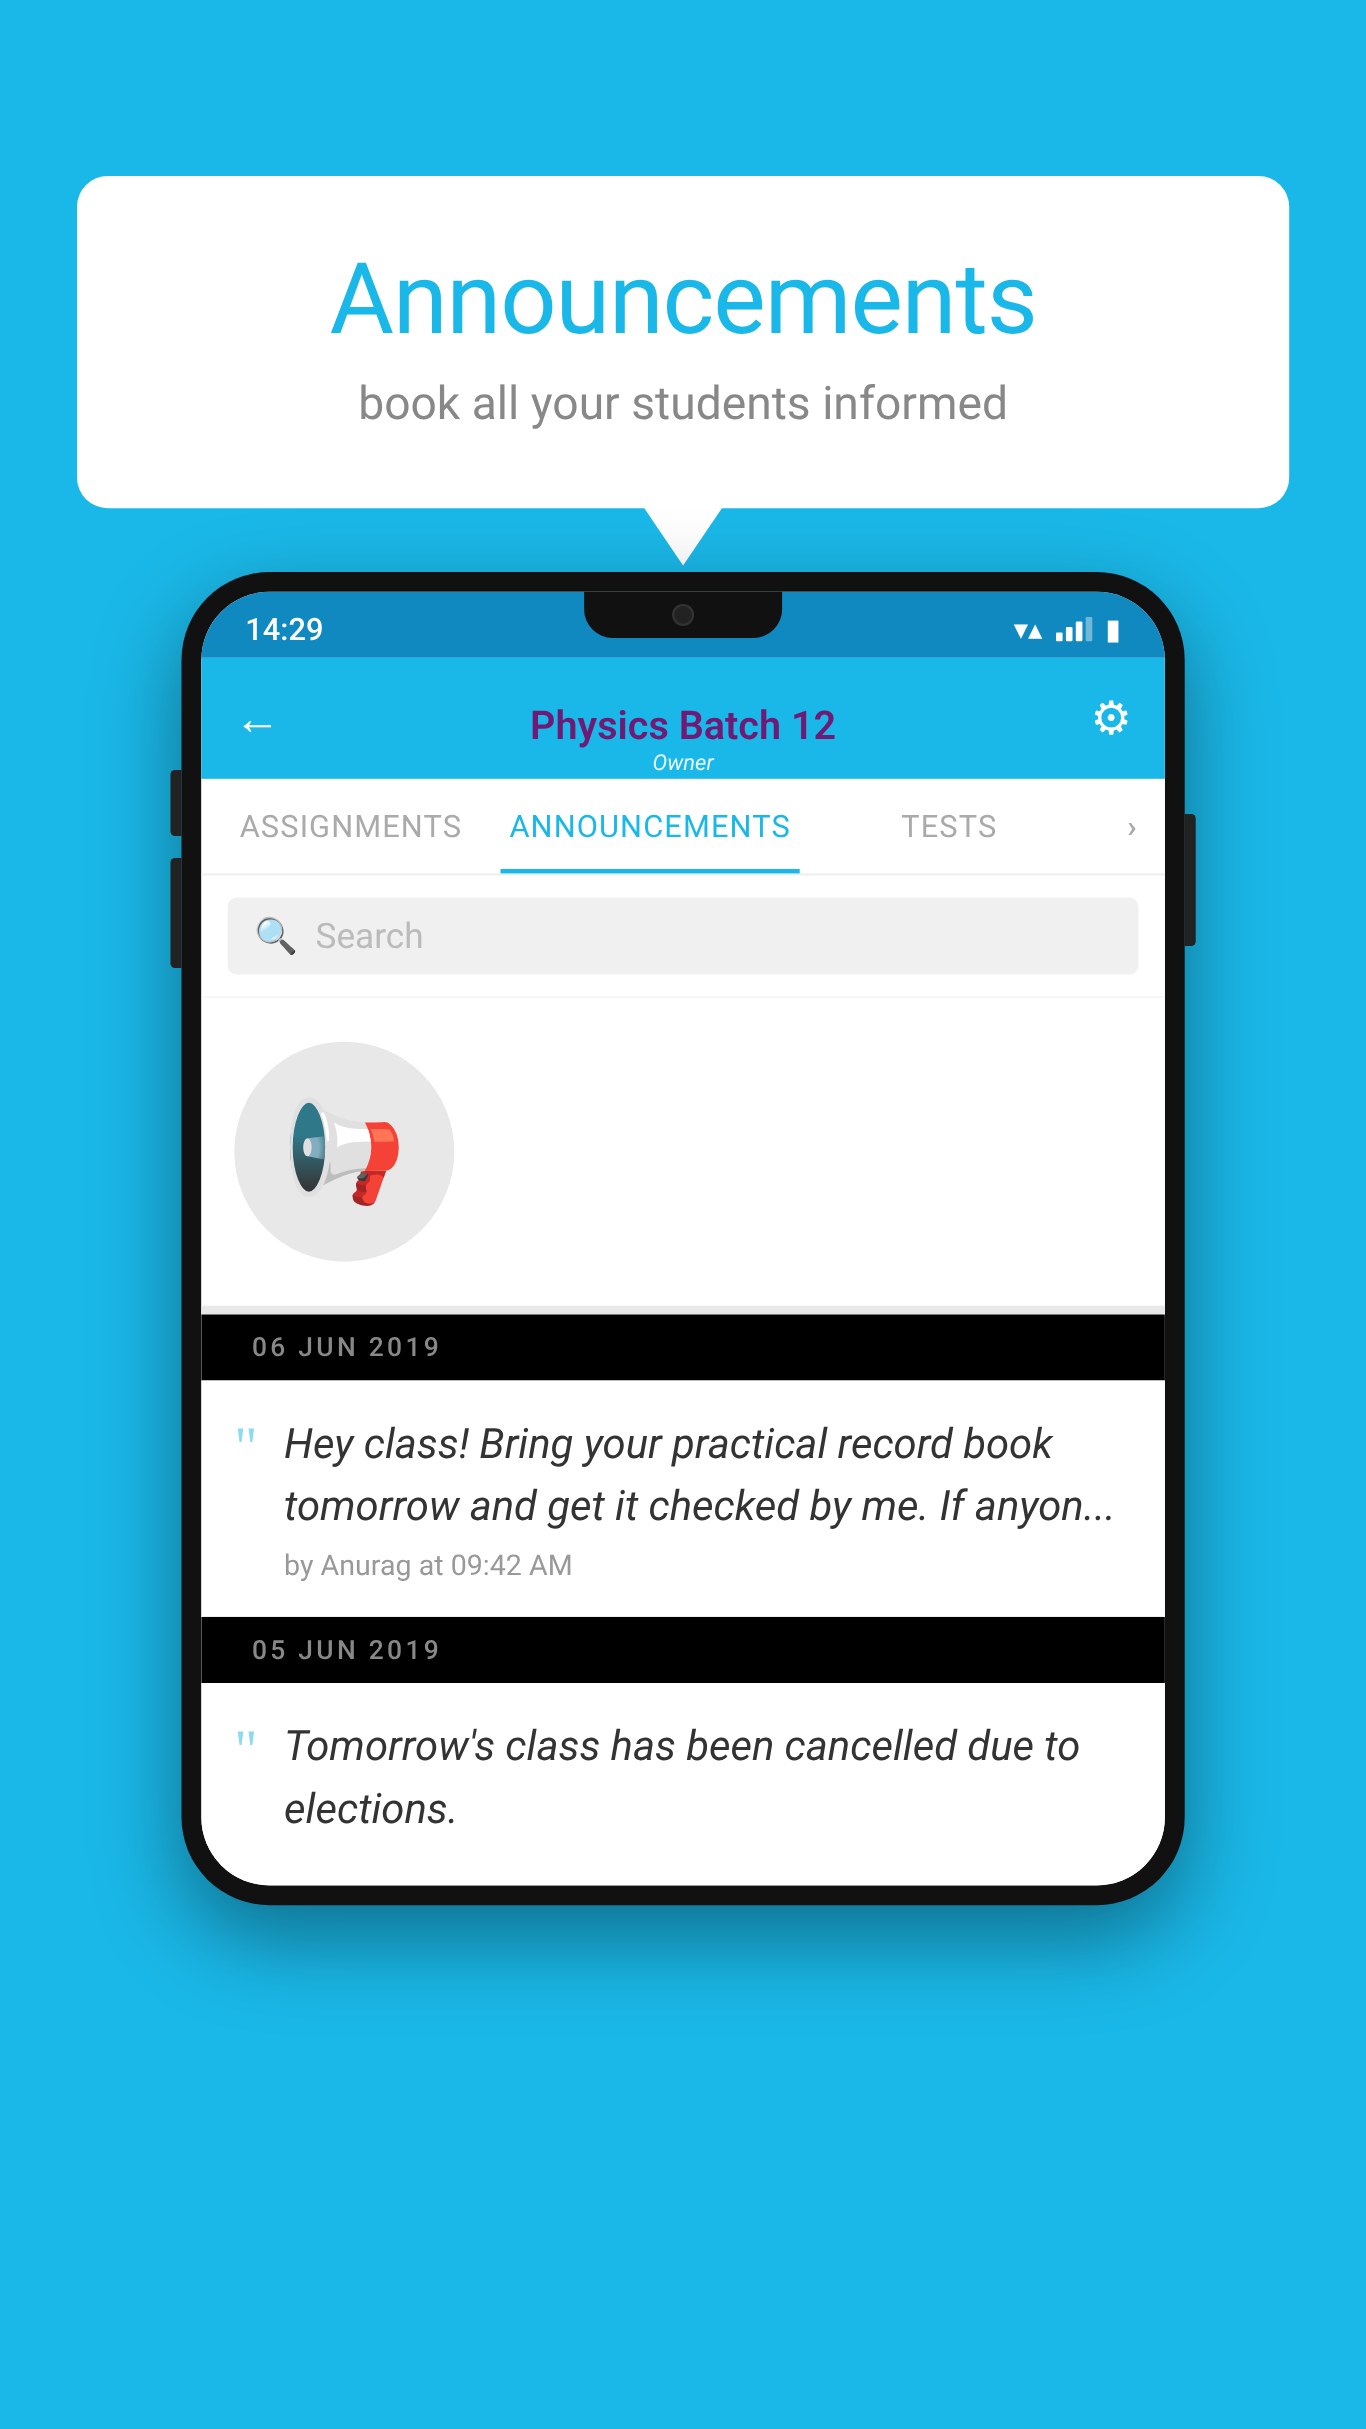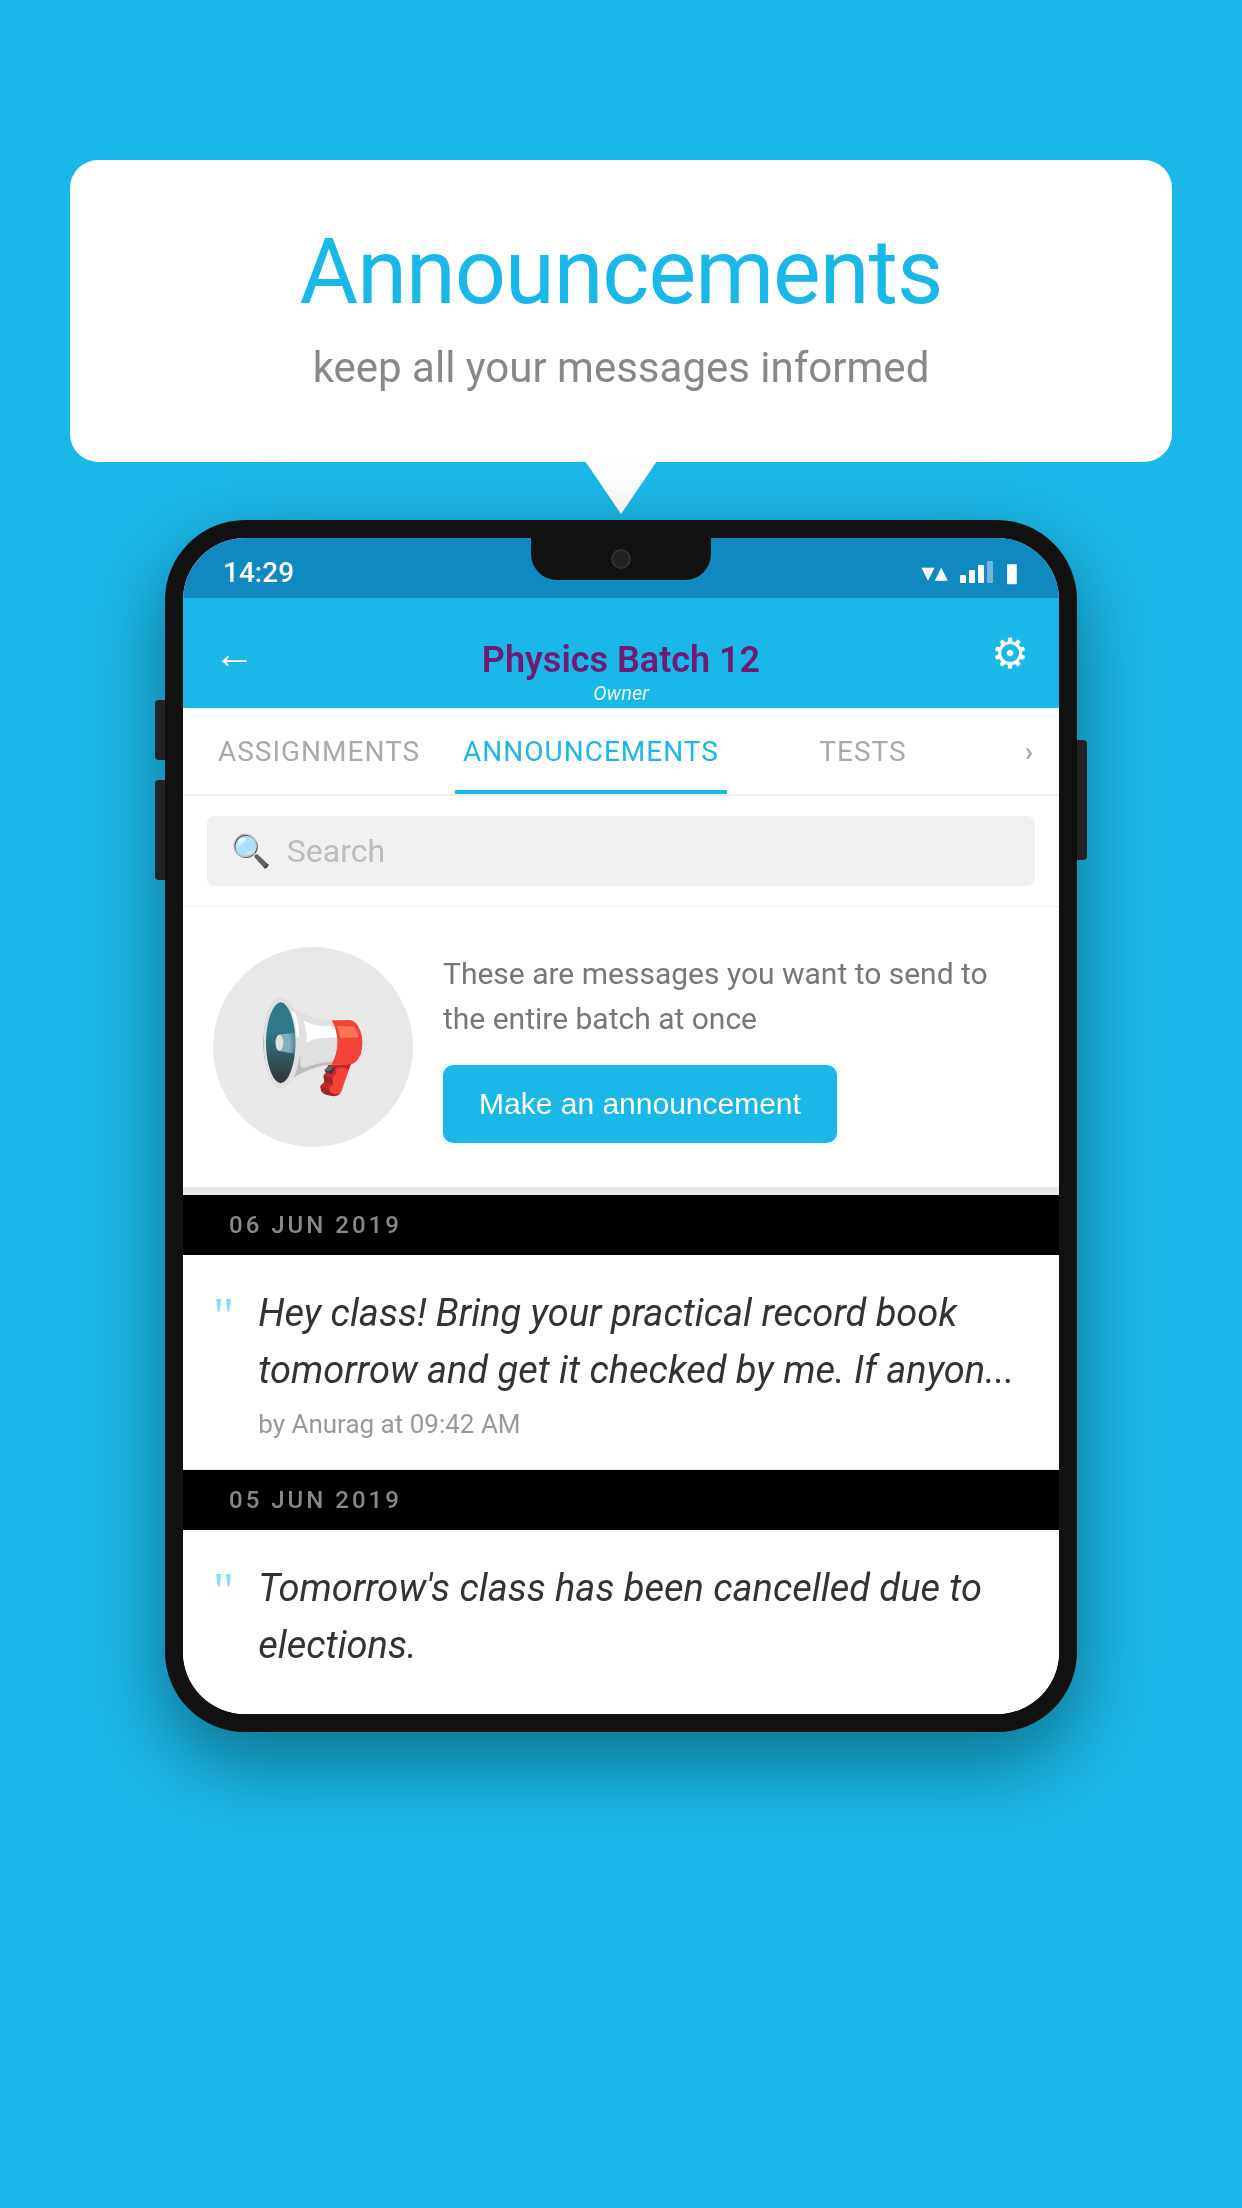--- a/index.html
+++ b/index.html
@@ -406,21 +406,21 @@
       align-items: flex-start;
       gap: 24px;
     }
   </style>
 </head>
 <body>
 
 <div class="speech-bubble-container">
   <div class="speech-bubble">
     <div class="speech-bubble-title">Announcements</div>
-    <div class="speech-bubble-subtitle">keep all your messages informed</div>
+    <div class="speech-bubble-subtitle">book all your students informed</div>
   </div>
 </div>
 
 <div class="phone-wrapper">
   <div class="phone-frame">
 
     <div class="side-btn-left"></div>
     <div class="side-btn-left2"></div>
     <div class="side-btn-right"></div>
 
@@ -464,24 +464,20 @@
         <div class="search-box">
           <span class="search-icon-svg">🔍</span>
           <span class="search-placeholder">Search</span>
         </div>
       </div>
 
       <div class="promo-section">
         <div class="promo-icon-circle">
           <span class="megaphone-icon">📢</span>
         </div>
-        <div class="promo-content">
-          <div class="promo-text">These are messages you want to send to the entire batch at once</div>
-          <button class="make-announcement-btn">Make an announcement</button>
-        </div>
       </div>
 
       <div class="date-separator">06  JUN  2019</div>
 
       <div class="announcement-item">
         <div class="quote-icon">"</div>
         <div class="announcement-content">
           <div class="announcement-text">Hey class! Bring your practical record book tomorrow and get it checked by me. If anyon...</div>
           <div class="announcement-meta">by Anurag at 09:42 AM</div>
         </div>

